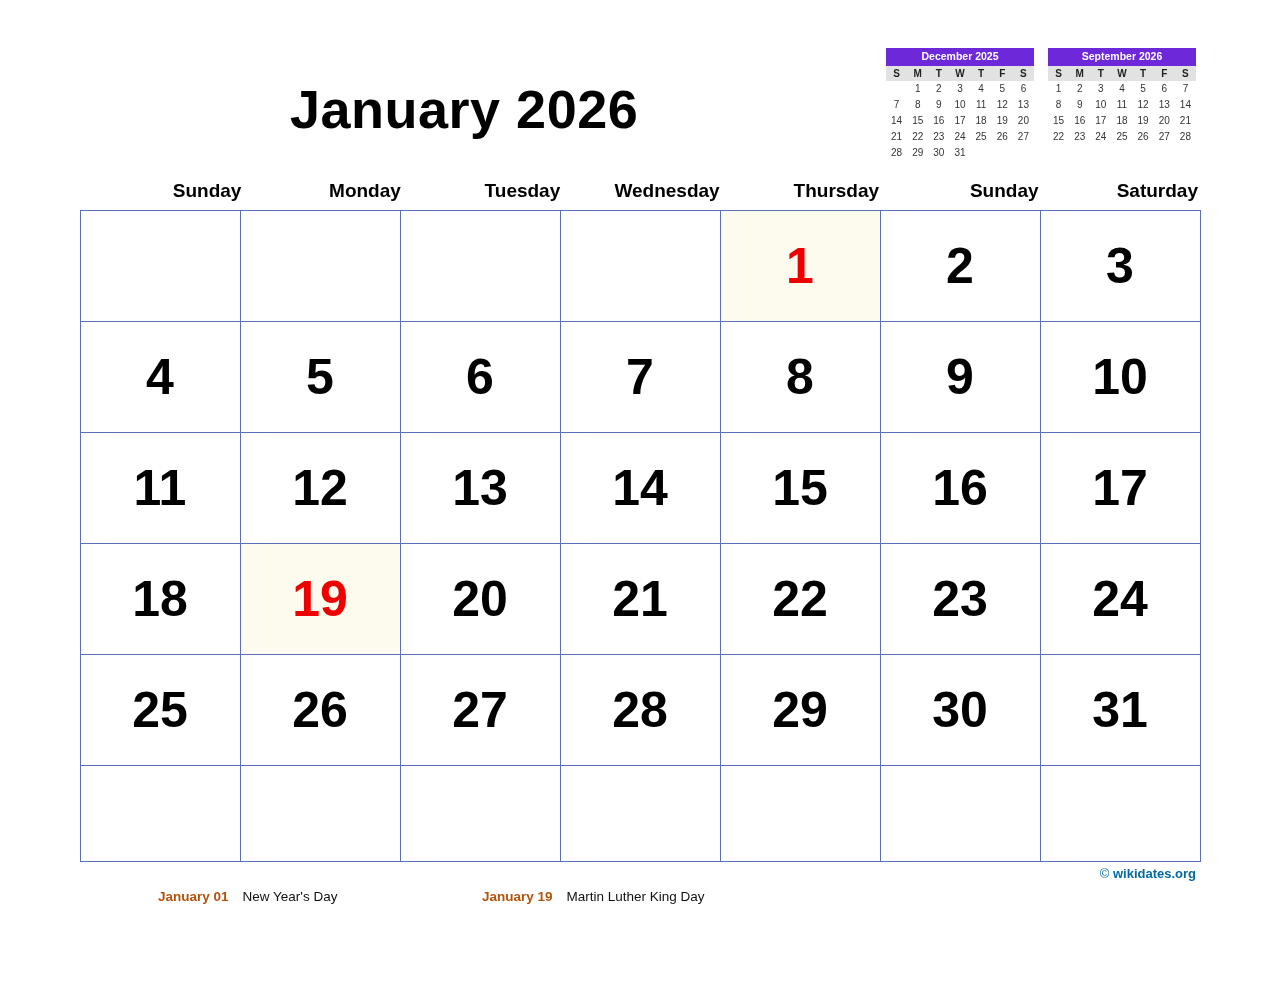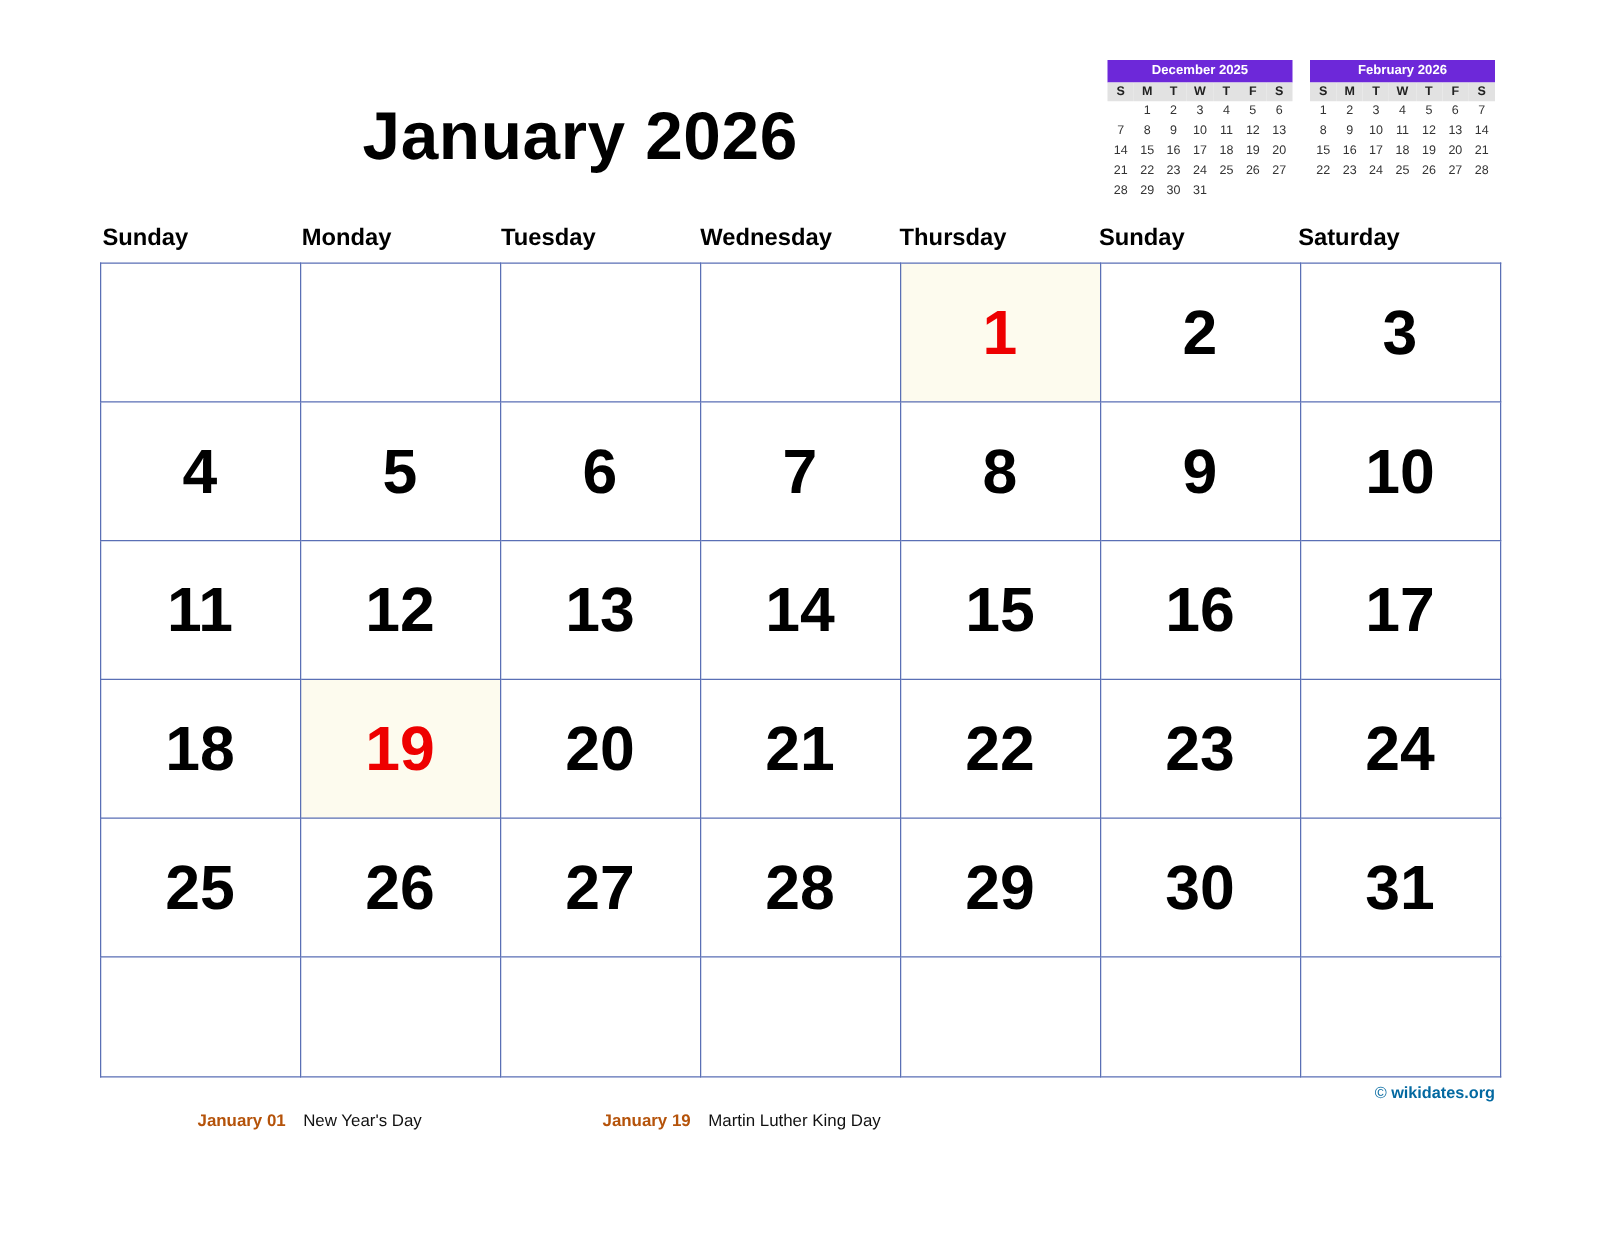--- a/index.html
+++ b/index.html
@@ -75,21 +75,21 @@
 
   
   .weekdays {
     display: flex;
     width: 1116px;
     margin: 0 auto;
     padding-bottom: 8px;
   }
   .weekdays div {
     flex: 1 1 0;
-    text-align: left;
+    text-align: right;
     font-size: 19px;
     font-weight: bold;
     color: #000;
   }
 
   
   .grid {
     width: 1116px;
     margin: 0 auto;
     border-collapse: collapse;
@@ -221,21 +221,21 @@
               <td>30</td>
               <td>31</td>
               <td></td>
               <td></td>
               <td></td>
             </tr>
           </tbody>
         </table>
       </div>
       <div class="mini">
-        <div class="mini-title">February 2026</div>
+        <div class="mini-title">September 2026</div>
         <table>
           <thead>
             <tr>
               <td>S</td>
               <td>M</td>
               <td>T</td>
               <td>W</td>
               <td>T</td>
               <td>F</td>
               <td>S</td>

